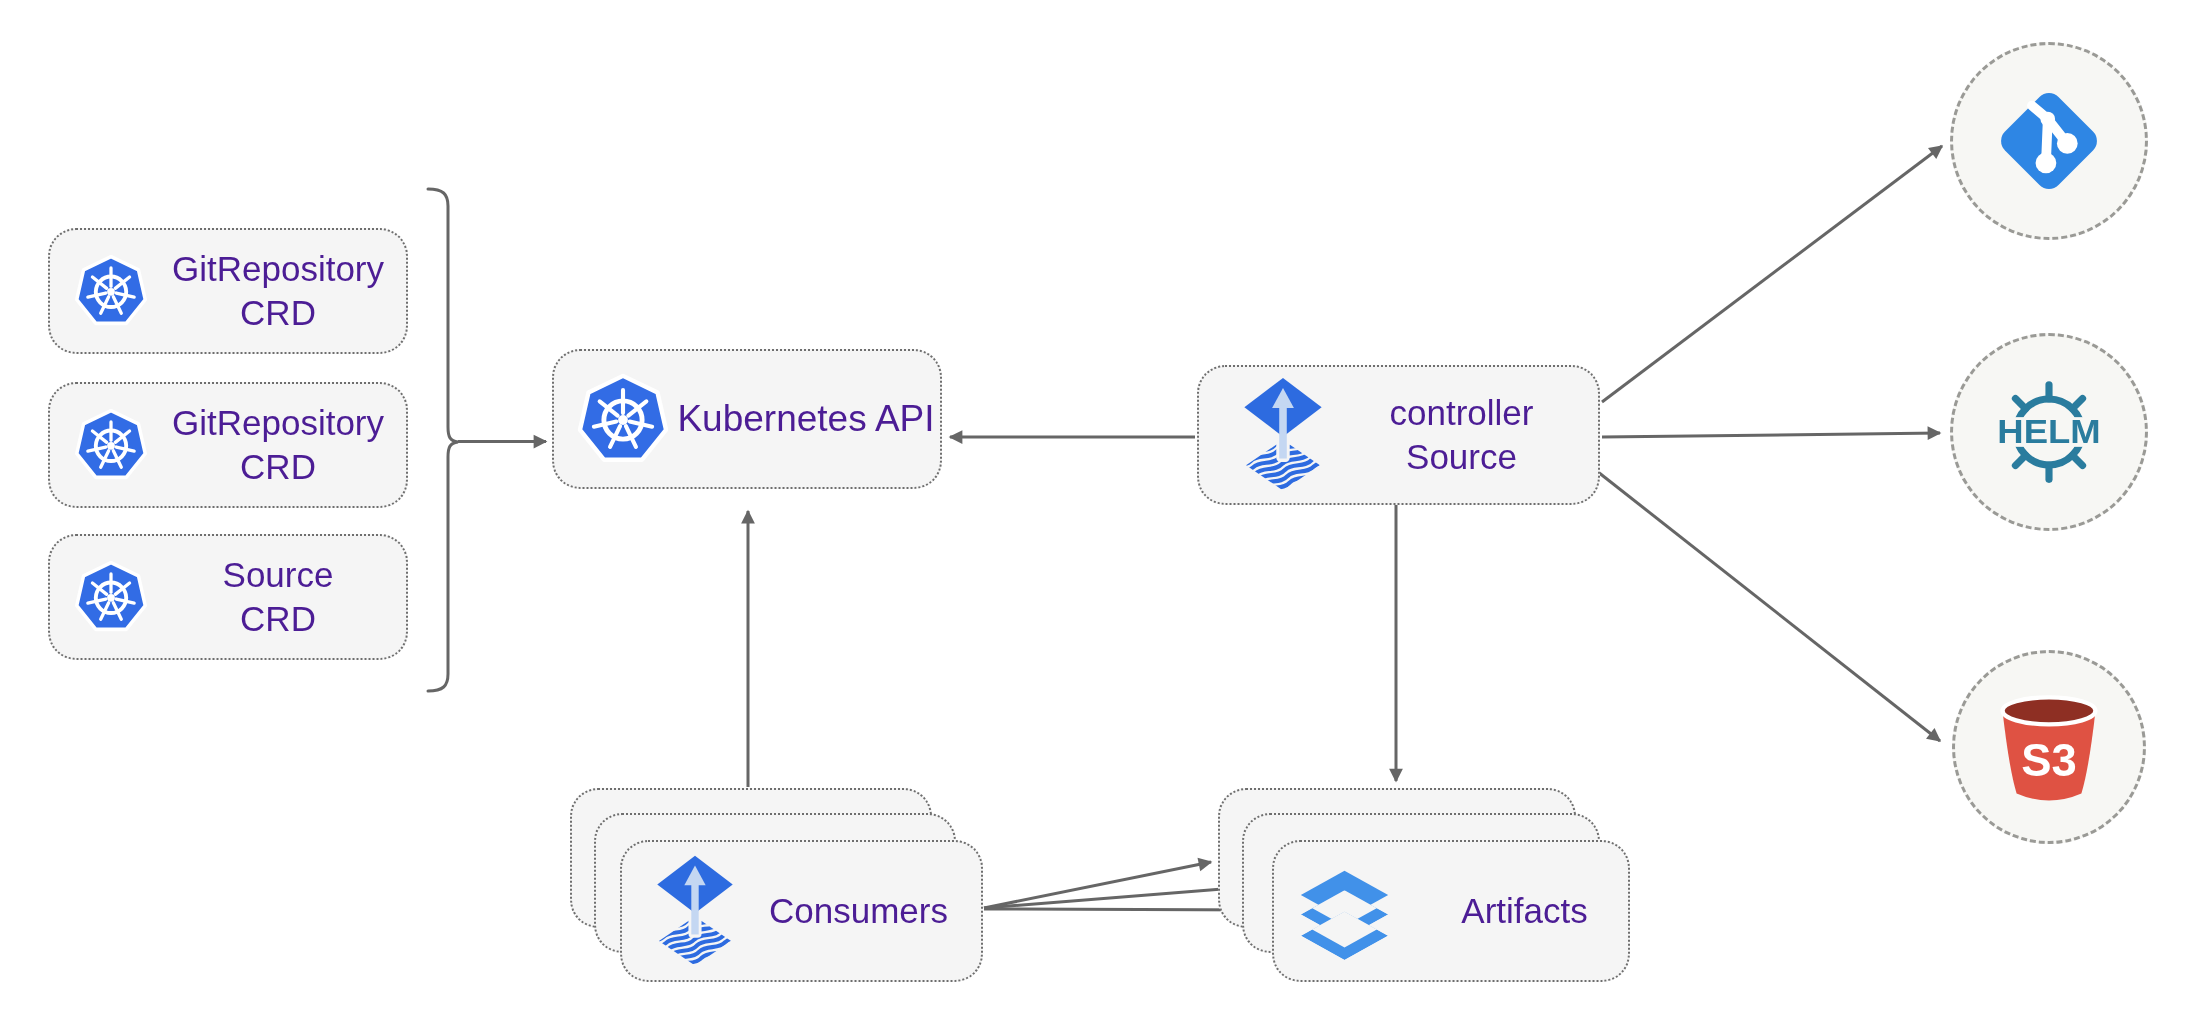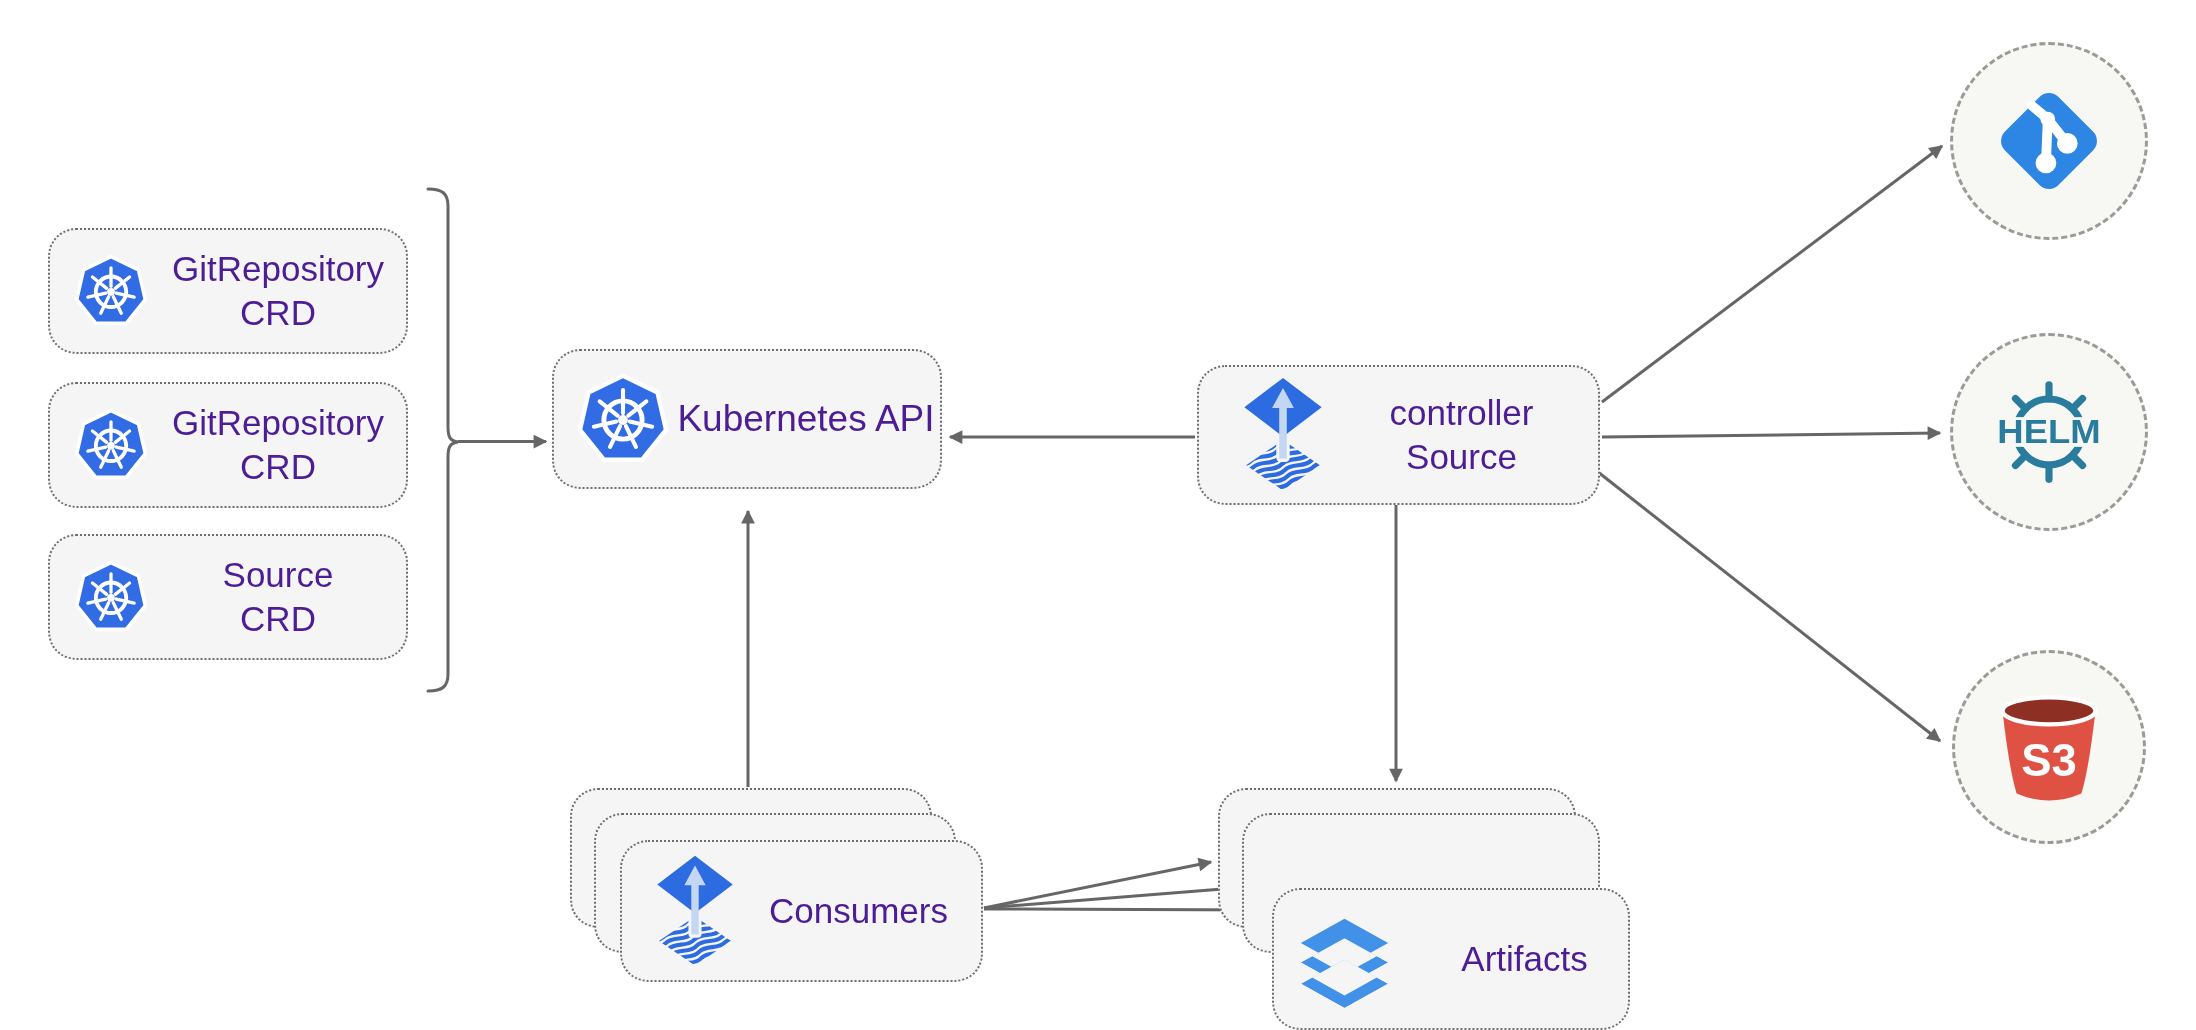--- a/index.html
+++ b/index.html
@@ -192,21 +192,21 @@
   <div class="node stack mid" style="left:594px;top:813px;width:362px;height:140px;"></div>
   <div class="node stack front" style="left:620px;top:840px;width:363px;height:142px;">
     <svg class="icon" style="margin-left:32px;" width="82" height="115">
         <use href="#sym-flux"></use>
       </svg>
     <div class="lbl">Consumers</div>
   </div>
 
   <div class="node stack" style="left:1218px;top:788px;width:358px;height:140px;"></div>
   <div class="node stack mid" style="left:1242px;top:813px;width:358px;height:140px;"></div>
-  <div class="node stack front" style="left:1272px;top:888px;width:358px;height:142px;gap:28px;">
+  <div class="node stack front" style="left:1272px;top:840px;width:358px;height:142px;gap:28px;">
     <svg class="icon" style="margin-left:22px;" width="97" height="97">
         <use href="#sym-layers"></use>
       </svg>
     <div class="lbl">Artifacts</div>
   </div>
 
   <div class="circle" style="left:1950px;top:42px;width:198px;height:198px;">
     <svg width="122" height="122">
         <use href="#sym-git"></use>
       </svg>

